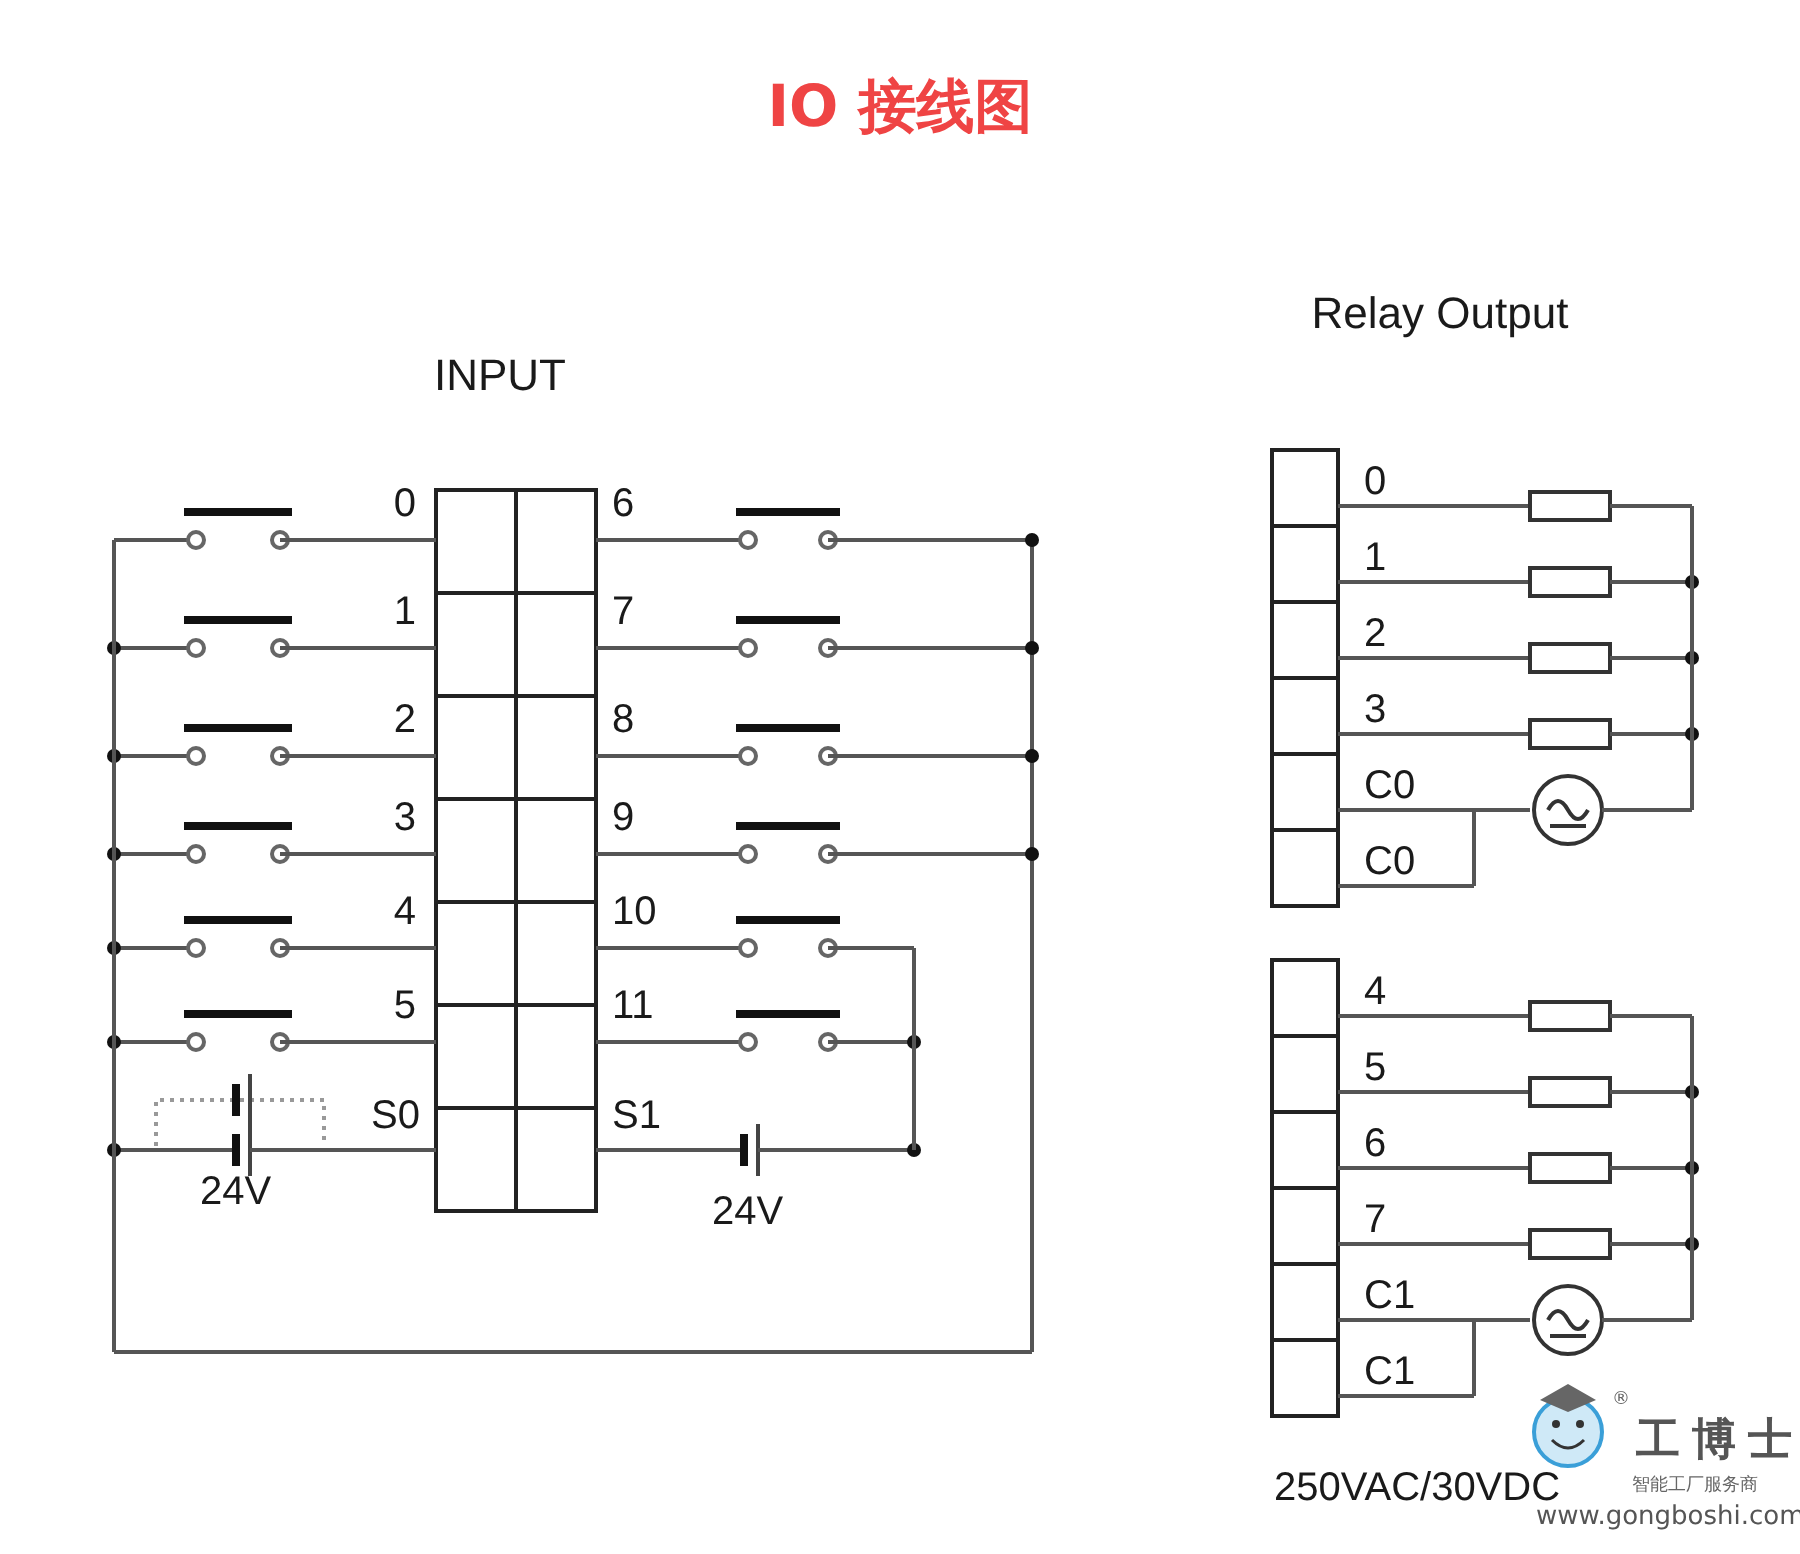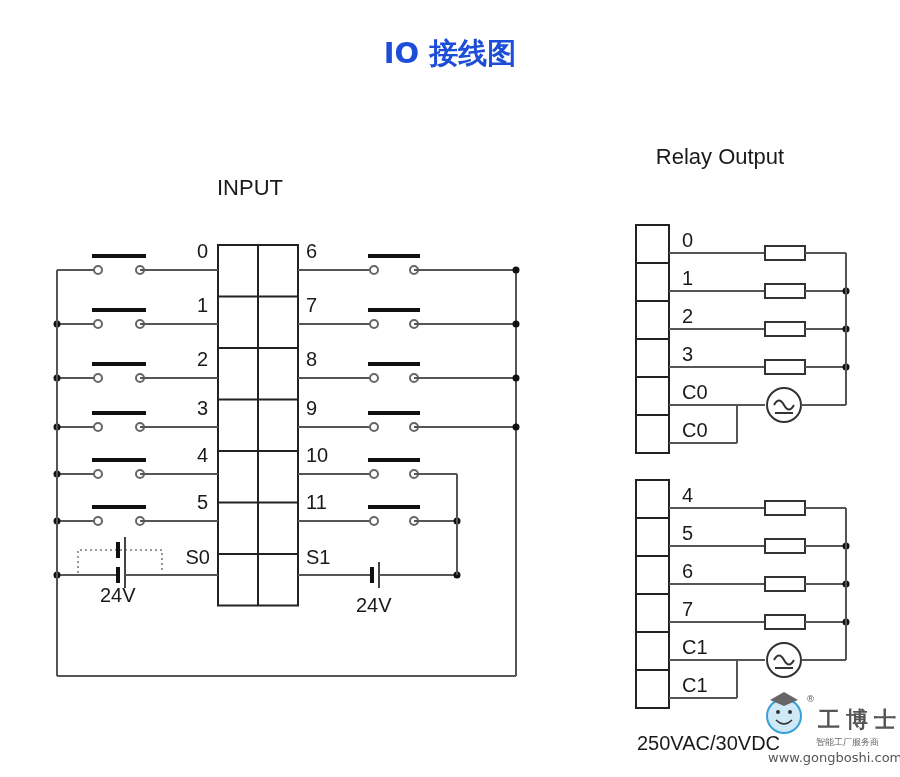--- a/index.html
+++ b/index.html
@@ -1,17 +1,17 @@
 <!DOCTYPE html>
 <html><head>
   <meta charset="utf-8">
   <style>
     html, body { margin: 0; padding: 0; background: #ffffff; }
     body { width: 900px; height: 777px; position: relative; overflow: hidden; font-family: "Liberation Sans", sans-serif; }
-    .title { position: absolute; left: 0; top: 34px; width: 900px; text-align: center; font-family: "DejaVu Sans", sans-serif; font-weight: bold; font-size: 29px; color: #1d4ed8; }
+    .title { position: absolute; left: 0; top: 34px; width: 900px; text-align: center; font-family: "DejaVu Sans", sans-serif; font-weight: bold; font-size: 29px; color: #ef4444; }
     svg#diagram { position: absolute; left: 0; top: 0; }
     .lbl { font-family: "Liberation Sans", sans-serif; font-size: 20px; fill: #1a1a1a; }
     .hdr { font-family: "Liberation Sans", sans-serif; font-size: 22px; fill: #1a1a1a; }
     .wm-name { font-family: "DejaVu Serif", serif; font-size: 22px; fill: #555; font-weight: bold; letter-spacing: 6px; }
     .wm-sub { font-family: "DejaVu Sans", sans-serif; font-size: 9px; fill: #666; }
     .wm-url { font-family: "DejaVu Sans", sans-serif; font-size: 13px; fill: #555; }
   </style>
 </head>
 <body>
 

